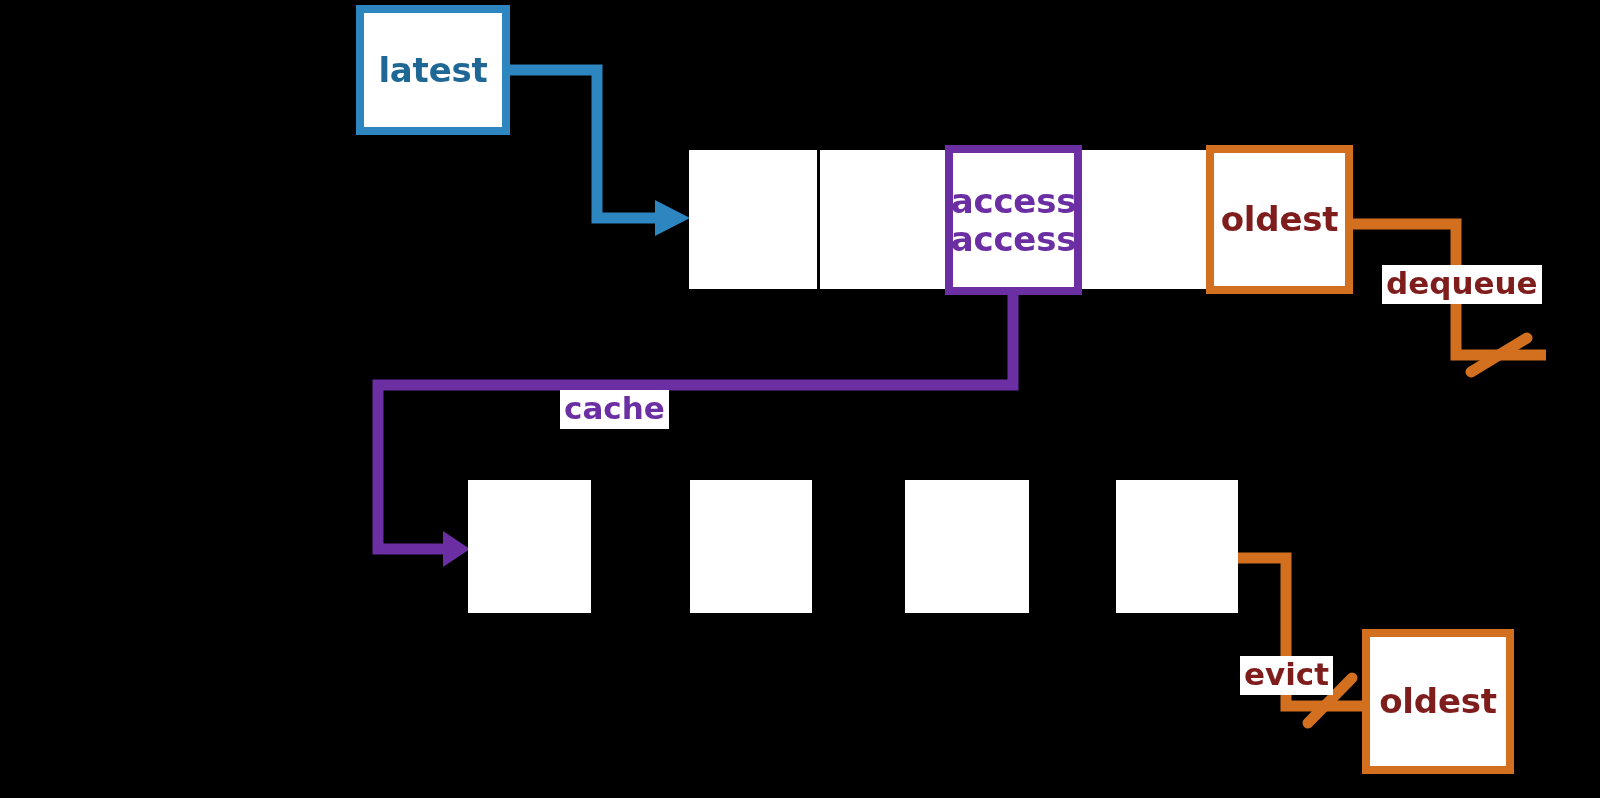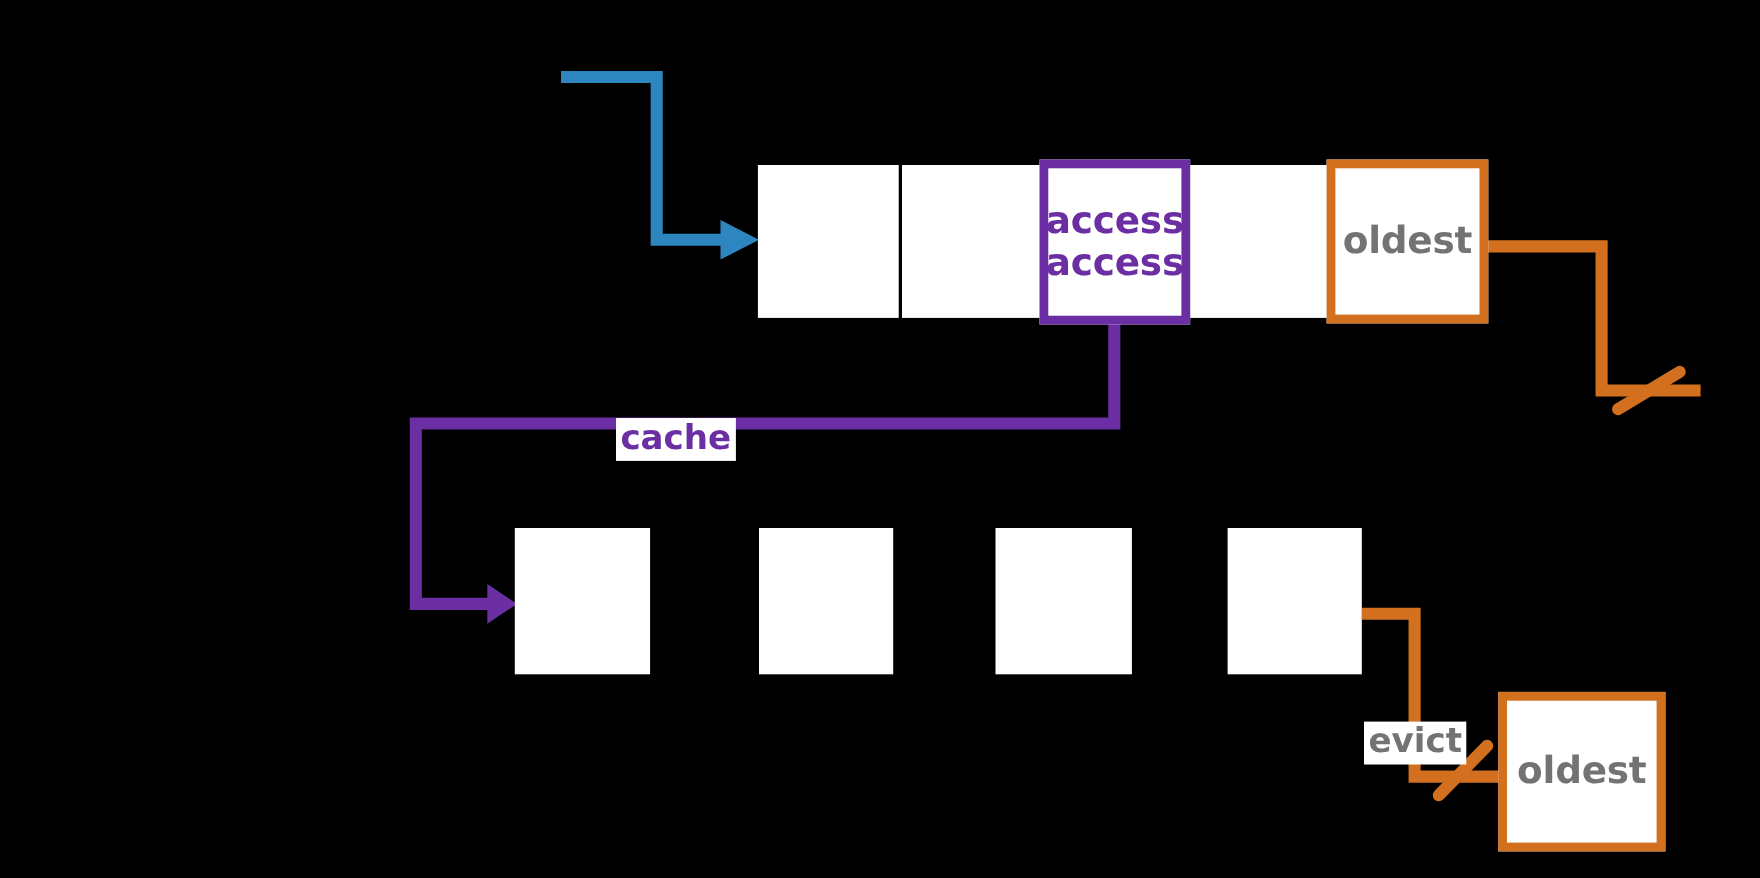--- a/index.html
+++ b/index.html
@@ -42,21 +42,21 @@
   }
   .plain-cell {
     background: #ffffff;
     border: none;
   }
   .b-blue   { border: 8px solid #2E86C1; }
   .b-purple { border: 8px solid #6B2FA3; }
   .b-orange { border: 8px solid #D2701F; }
   .t-blue   { color: #1F6896; }
   .t-purple { color: #6B2FA3; }
-  .t-orange { color: #737373; }
+  .t-orange { color: #7f1d1d; }
 
   .edge-label {
     position: absolute;
     background: #ffffff;
     font-weight: bold;
     font-size: 31px;
     line-height: 1.0;
     padding: 3px 4px 5px 4px;
     white-space: nowrap;
   }
@@ -82,20 +82,23 @@
       <path d="M 1013 294 L 1013 385 L 378 385 L 378 549 L 450 549" fill="none" stroke="#6B2FA3" stroke-width="11" stroke-linecap="butt" stroke-linejoin="miter"></path>
       <polygon points="443,531 470,549 443,567" fill="#6B2FA3"></polygon>
     </g>
 
     <g>
       <path d="M 1238 558 L 1286 558 L 1286 706 L 1392 706" fill="none" stroke="#D2701F" stroke-width="11" stroke-linecap="butt" stroke-linejoin="miter"></path>
       <line x1="1308" y1="723" x2="1352" y2="678" stroke="#D2701F" stroke-width="11" stroke-linecap="round"></line>
     </g>
   </svg>
 
+  <div class="box b-blue" style="left:356px; top:5px; width:154px; height:130px;">
+    <span class="box-label t-blue">latest</span>
+  </div>
 
   <div class="box plain-cell" style="left:689px; top:150px; width:128px; height:139px;"></div>
 
   <div class="box plain-cell" style="left:820px; top:150px; width:128px; height:139px;"></div>
 
   <div class="box b-purple" style="left:945px; top:145px; width:137px; height:150px;">
     <span class="box-label t-purple">
       <span>access</span><br>
       <span>access</span>
     </span>
@@ -113,18 +116,19 @@
 
   <div class="box plain-cell" style="left:905px; top:480px; width:124px; height:133px;"></div>
 
   <div class="box plain-cell" style="left:1116px; top:480px; width:122px; height:133px;"></div>
 
   <div class="box b-orange" style="left:1362px; top:629px; width:152px; height:145px;">
     <span class="box-label t-orange">oldest</span>
   </div>
 
 
+  <div class="edge-label t-orange" style="left:1382px; top:265px;">dequeue</div>
 
-  <div class="edge-label t-purple" style="left:560px; top:380px;">cache</div>
+  <div class="edge-label t-purple" style="left:560px; top:390px;">cache</div>
 
   <div class="edge-label t-orange" style="left:1240px; top:656px;">evict</div>
 
 </div>
 
 </body></html>

